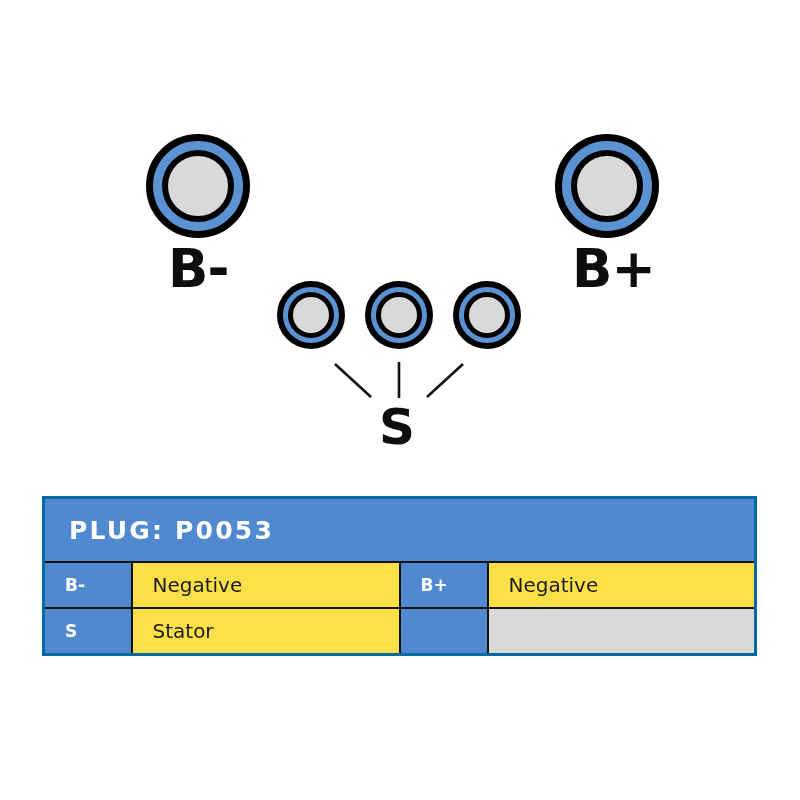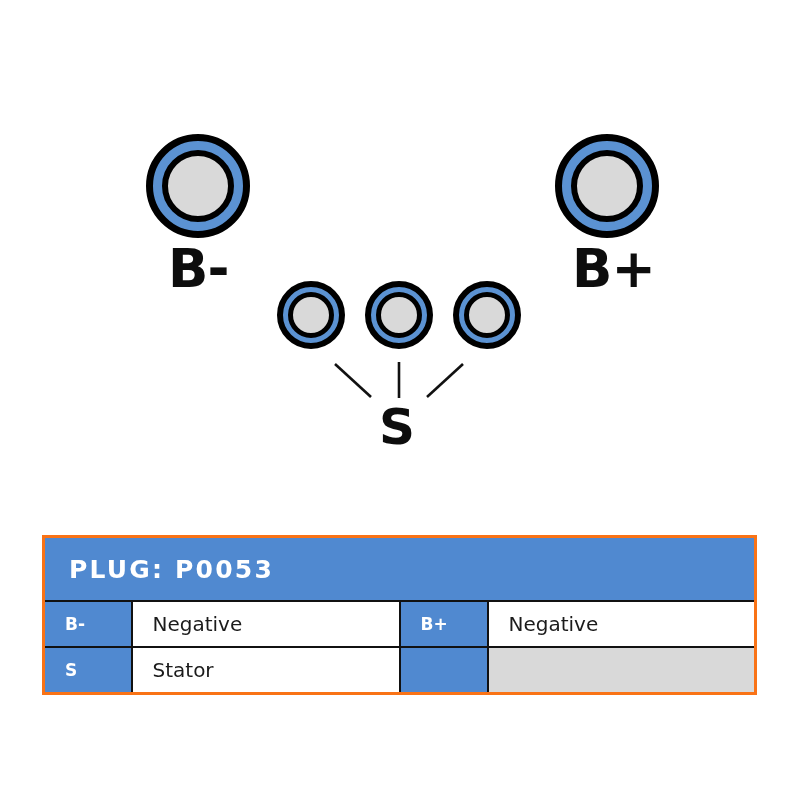--- a/index.html
+++ b/index.html
@@ -97,22 +97,21 @@
 
   
   #legend-table {
     position: absolute;
     left: 42px;
     top: 496px;
     width: 696px;
     border-collapse: collapse;
     table-layout: fixed;
     background: #d9d9d9;
-    border: 3px solid #f97316;
-    margin-top: 39px;
+    border: 3px solid #0369a1;
   }
   #legend-table td {
     border: 2px solid #111111;
     padding: 0;
     vertical-align: middle;
   }
   .hdr-cell {
     background: #5089d0;
     height: 62px;
     padding-left: 24px !important;
@@ -125,21 +124,21 @@
   .key-cell {
     background: #5089d0;
     color: #ffffff;
     font-family: "DejaVu Sans", sans-serif;
     font-weight: bold;
     font-size: 17px;
     padding-left: 20px !important;
     height: 44px;
   }
   .val-cell {
-    background: #ffffff;
+    background: #fde047;
     color: #1b1b1b;
     font-family: "DejaVu Sans", sans-serif;
     font-size: 20px;
     padding-left: 20px !important;
     height: 44px;
   }
   .blank-key {
     background: #5089d0;
   }
   .blank-val {

